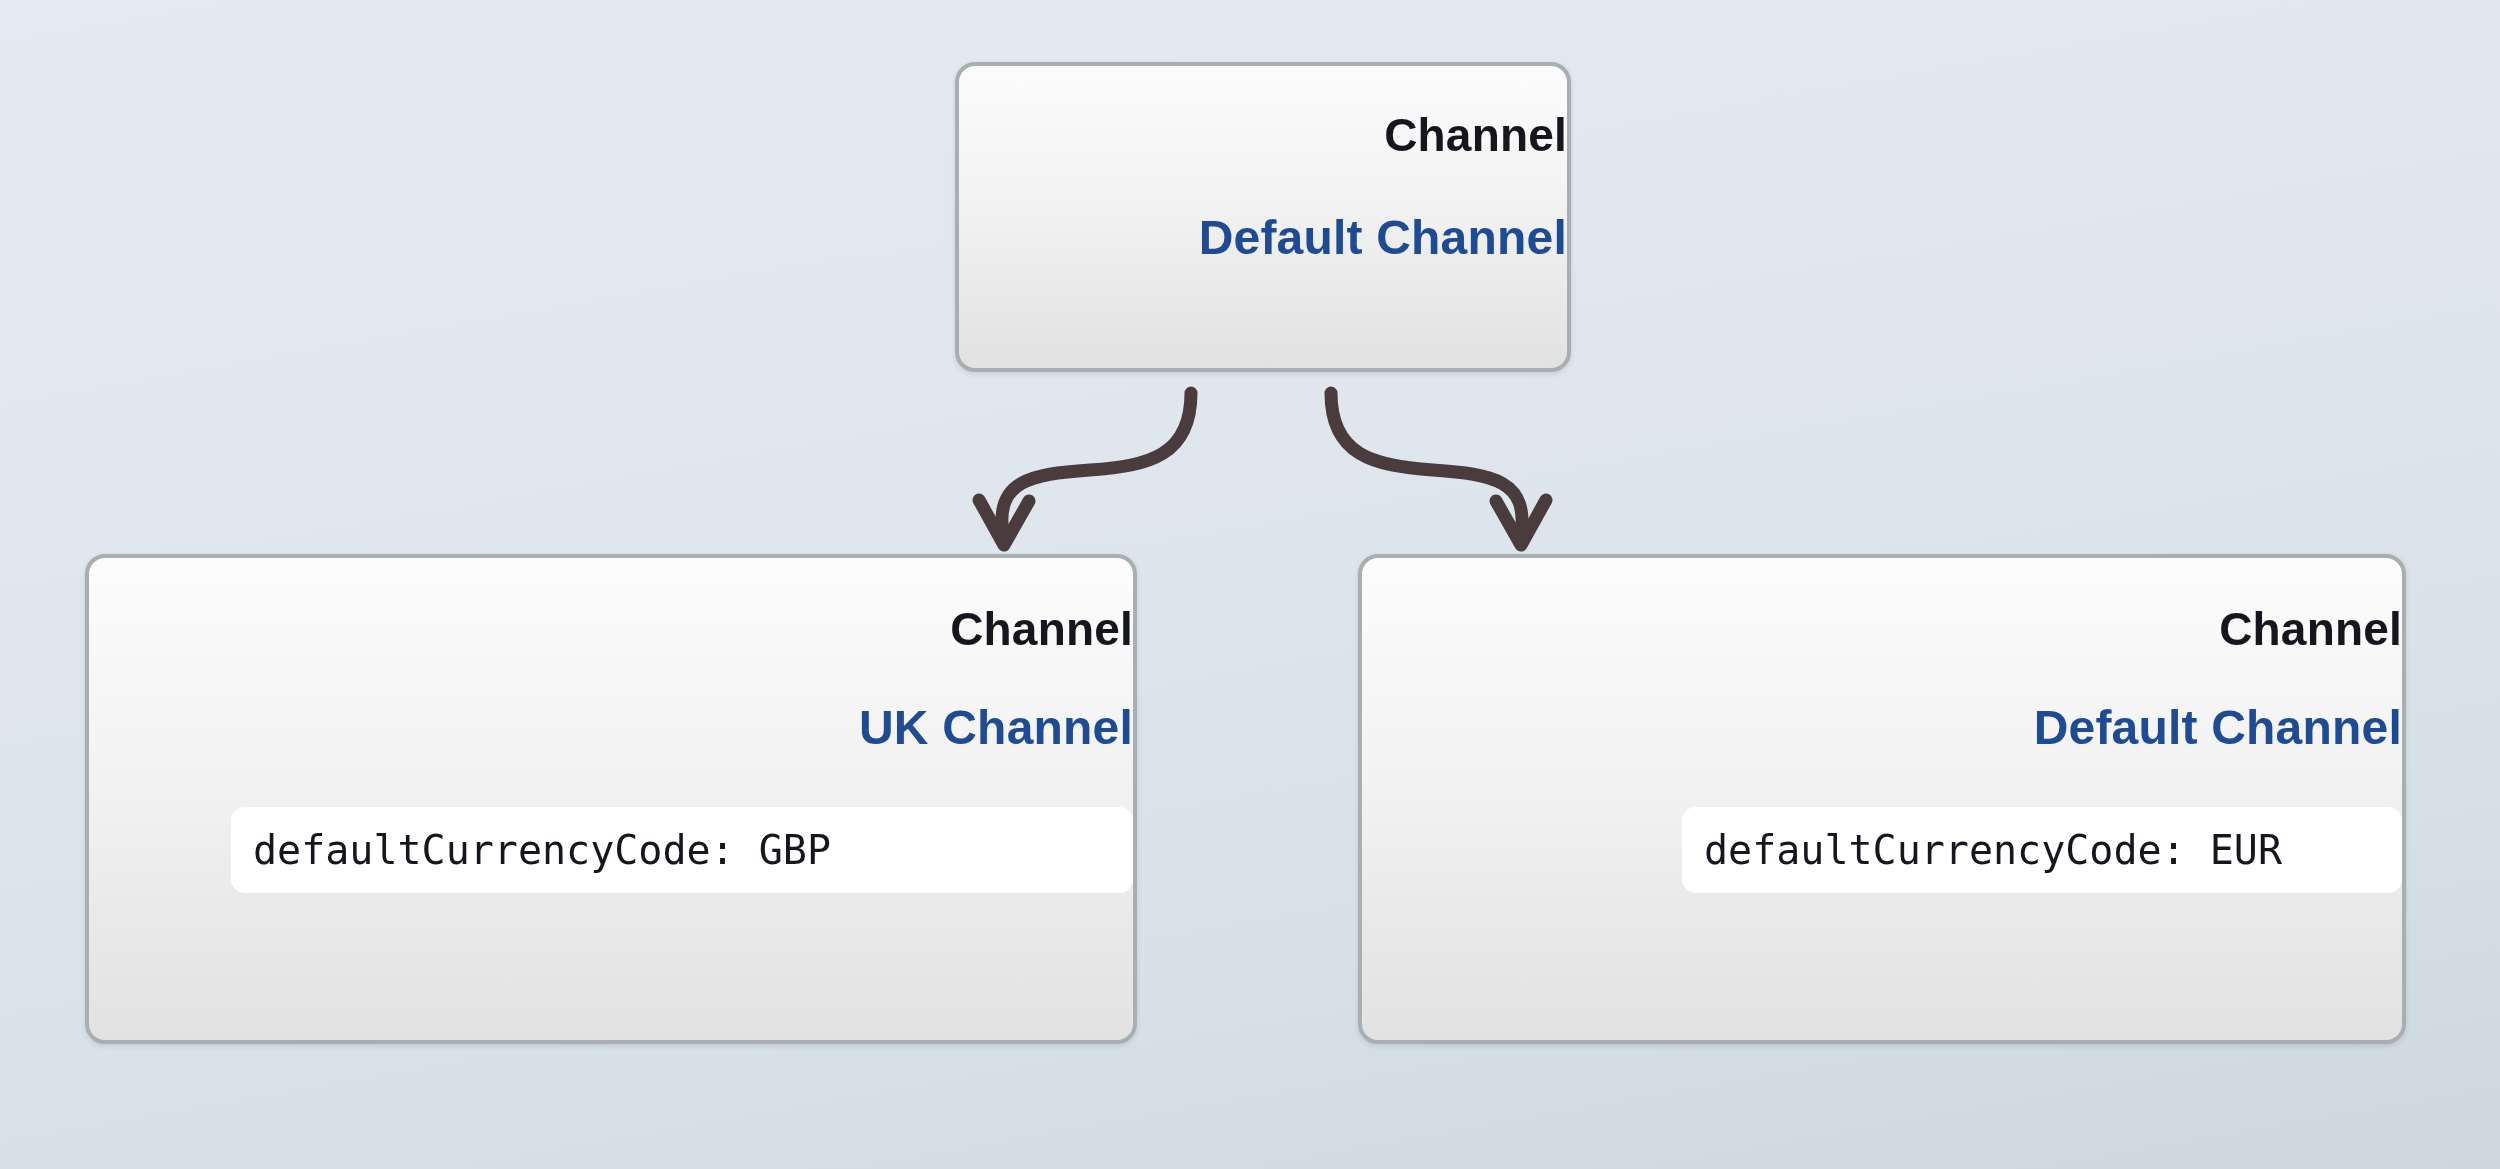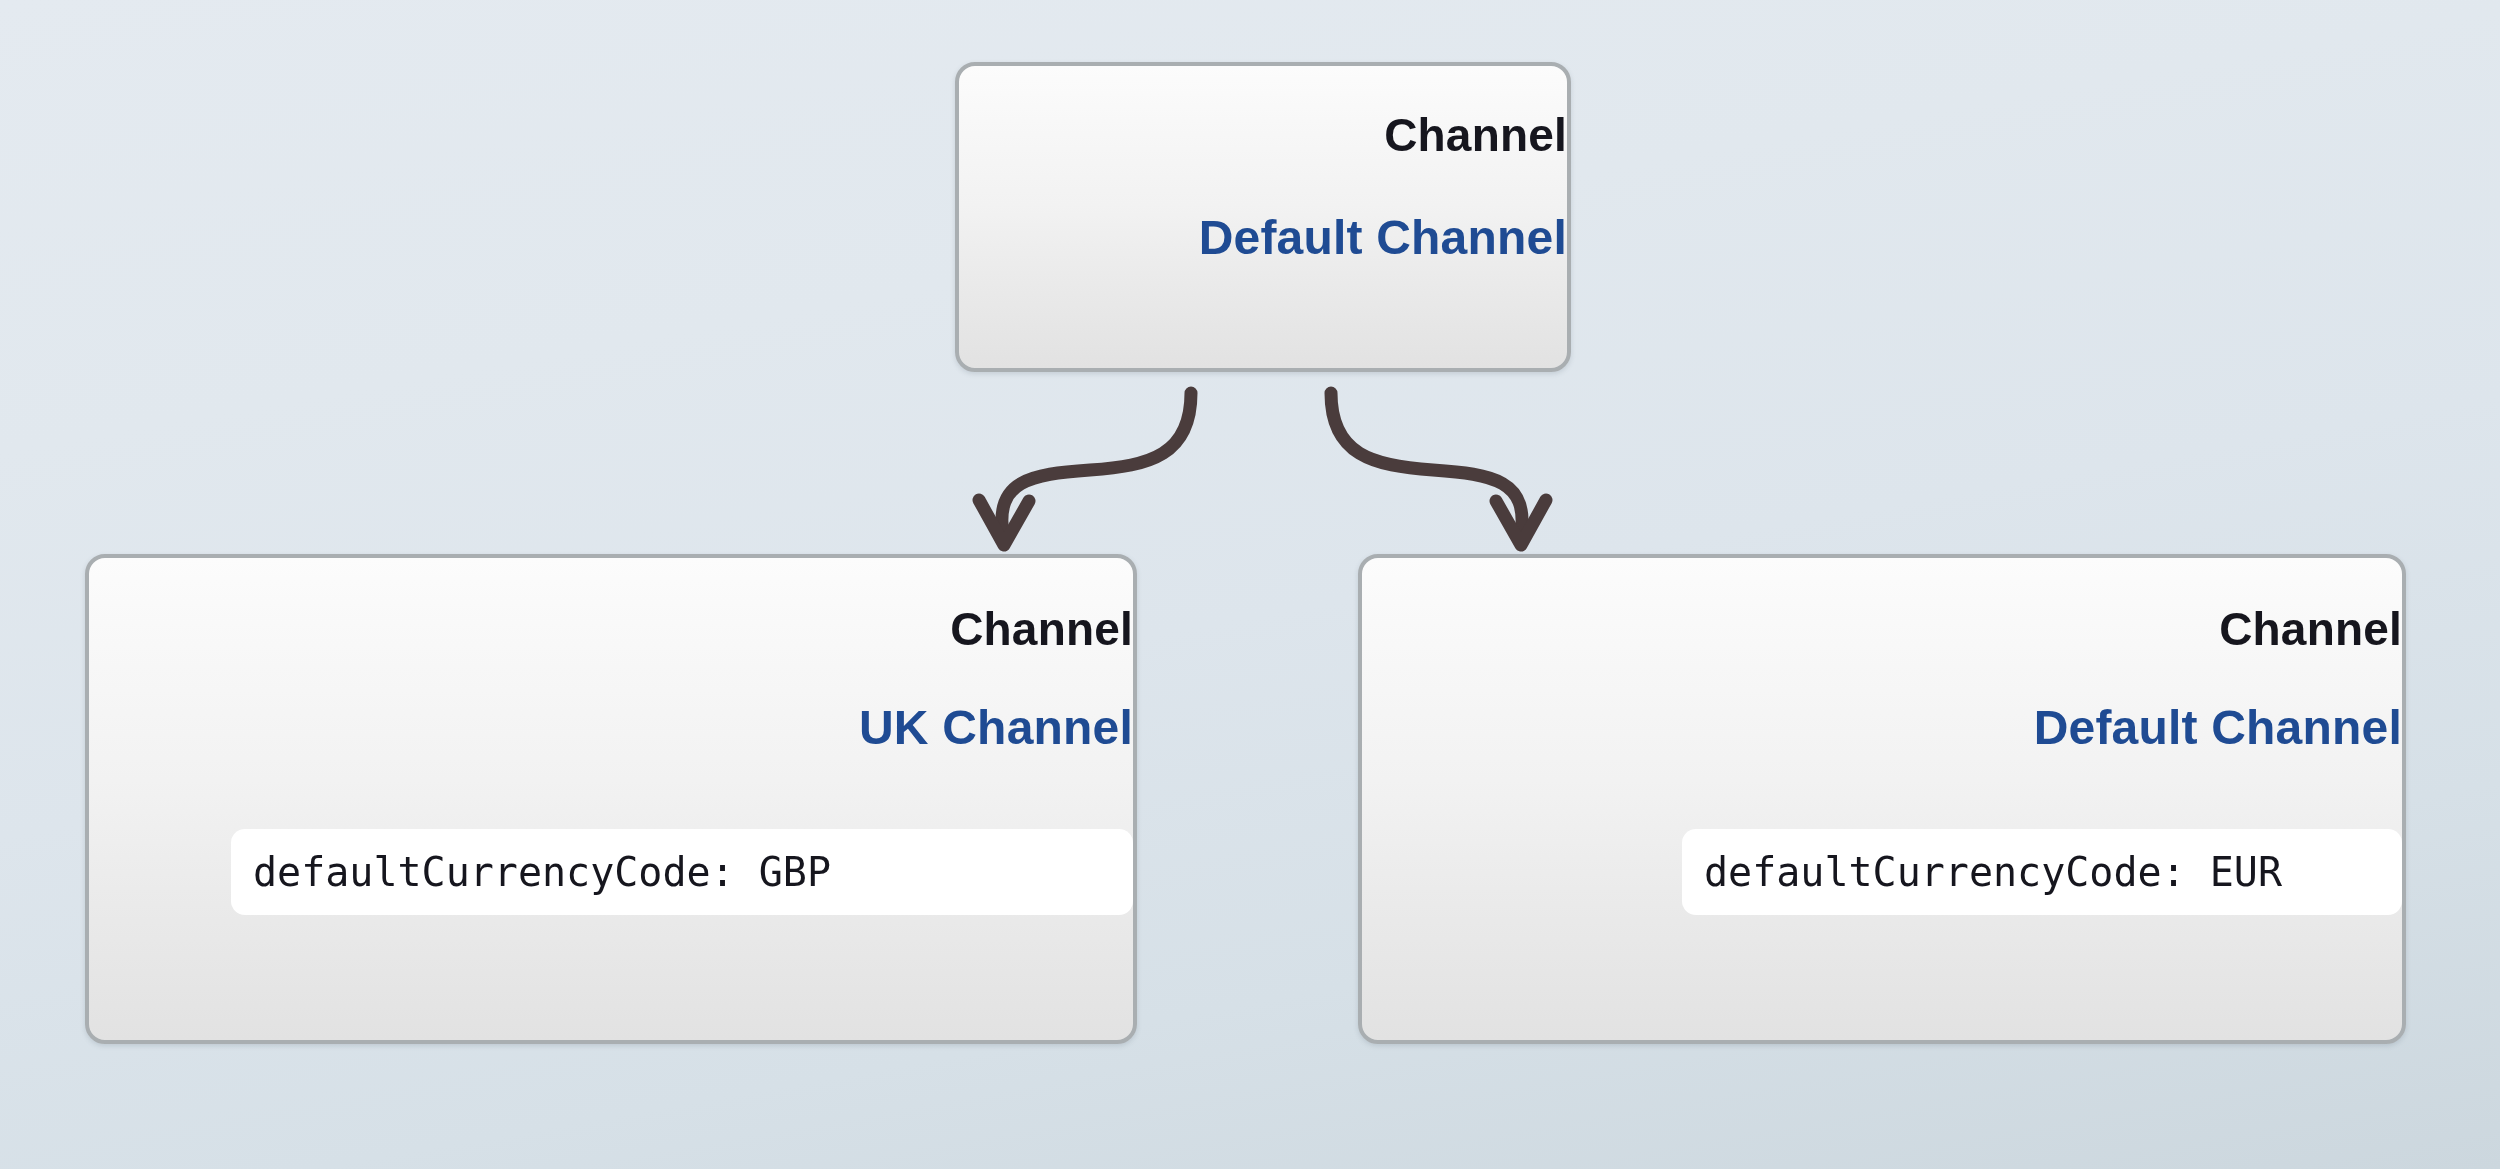--- a/index.html
+++ b/index.html
@@ -105,21 +105,21 @@
   }
   #node-de {
     left: 1358px;
     top: 554px;
     width: 1048px;
     height: 490px;
     padding-top: 44px;
   }
   .child .node-name { margin-top: 44px; }
   .child .prop-box {
-    margin-top: 74px;
+    margin-top: 52px;
     width: 902px;
     height: 86px;
     padding-left: 22px;
   }
   #node-de .prop-box { width: 720px; }
 </style>
 </head>
 <body>
 
 <div id="canvas">

